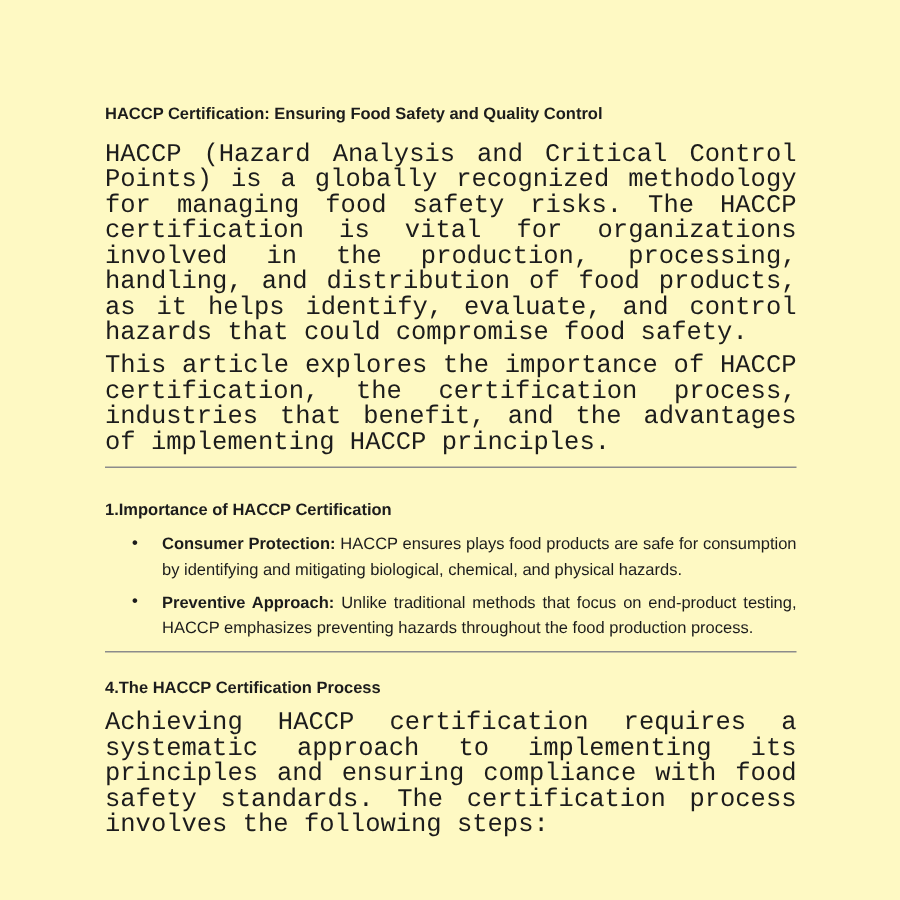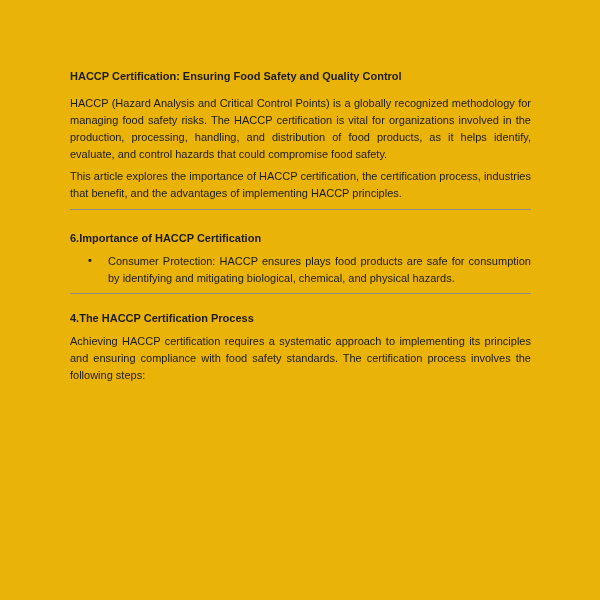--- a/index.html
+++ b/index.html
@@ -12,34 +12,35 @@
     height: 600px;
     overflow: hidden;
     font-family: "Liberation Sans", sans-serif;
     color: #1c1c1c;
   }
   .page {
     box-sizing: border-box;
     width: 600px;
     height: 600px;
     padding: 68px 69px 0 70px;
-    background: #eab308;
+    background: #fef9c3;
   }
   .doc-title {
     font-size: 11px;
     line-height: 17px;
     font-weight: 700;
     margin: 0 0 10px 0;
     text-align: left;
   }
   .para {
-    font-size: 11px;
+    font-size: 17px;
     line-height: 17px;
     margin: 0 0 5px 0;
     text-align: justify;
+    font-family: Liberation Mono, monospace;
   }
   .section-heading {
     font-size: 11px;
     line-height: 17px;
     font-weight: 700;
     margin: 0 0 6px 0;
     text-align: left;
   }
   hr.divider {
     border: none;
@@ -66,42 +67,43 @@
   ul.bullets li::before {
     content: "\2022";
     position: absolute;
     left: -20px;
     top: -1px;
     font-size: 11px;
     font-weight: 700;
     color: #1c1c1c;
   }
   .b-label {
-    font-weight: 400;
+    font-weight: 700;
     margin-top: 39px;
   }
 </style>
 </head>
 <body>
 
 <div class="page">
 
   <h1 class="doc-title">HACCP Certification: Ensuring Food Safety and Quality Control</h1>
 
   <p class="para">HACCP (Hazard Analysis and Critical Control Points) is a globally recognized methodology for managing food safety risks. The HACCP certification is vital for organizations involved in the production, processing, handling, and distribution of food products, as it helps identify, evaluate, and control hazards that could compromise food safety.</p>
 
   <p class="para">This article explores the importance of HACCP certification, the certification process, industries that benefit, and the advantages of implementing HACCP principles.</p>
 
   <hr class="divider">
 
-  <h2 class="section-heading">6.Importance of HACCP Certification</h2>
+  <h2 class="section-heading">1.Importance of HACCP Certification</h2>
 
 
   <ul class="bullets">
     <li><span class="b-label">Consumer Protection:</span> <span>HACCP ensures plays food products are safe for consumption by identifying and mitigating biological, chemical, and physical hazards.</span></li>
+    <li><span class="b-label">Preventive Approach:</span> <span>Unlike traditional methods that focus on end-product testing, HACCP emphasizes preventing hazards throughout the food production process.</span></li>
   </ul>
 
 
   <hr class="divider2">
 
   <h2 class="section-heading">4.The HACCP Certification Process</h2>
 
   <p class="para">Achieving HACCP certification requires a systematic approach to implementing its principles and ensuring compliance with food safety standards. The certification process involves the following steps:</p>
 
 </div>

